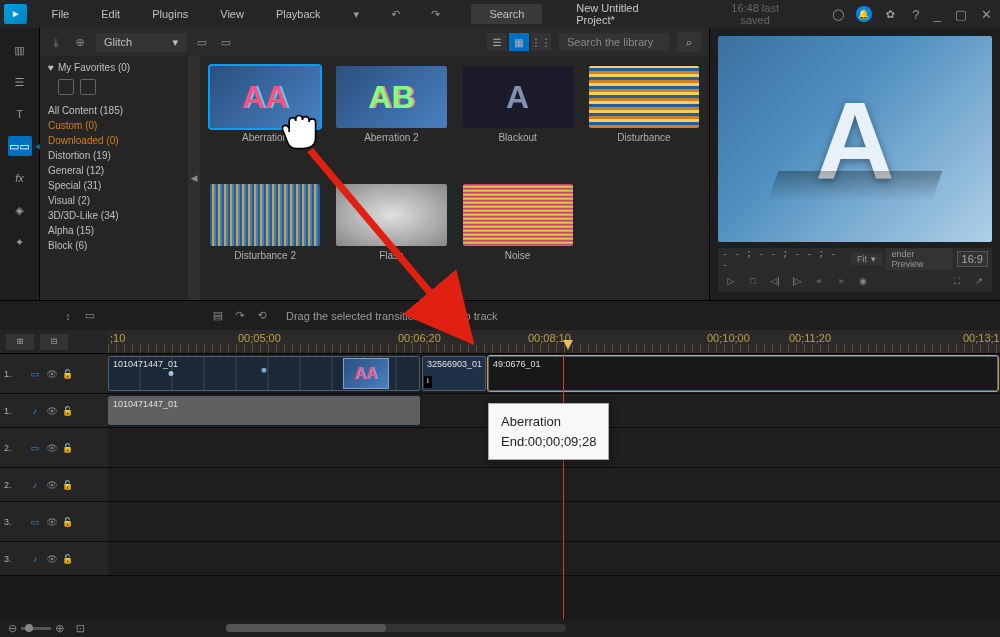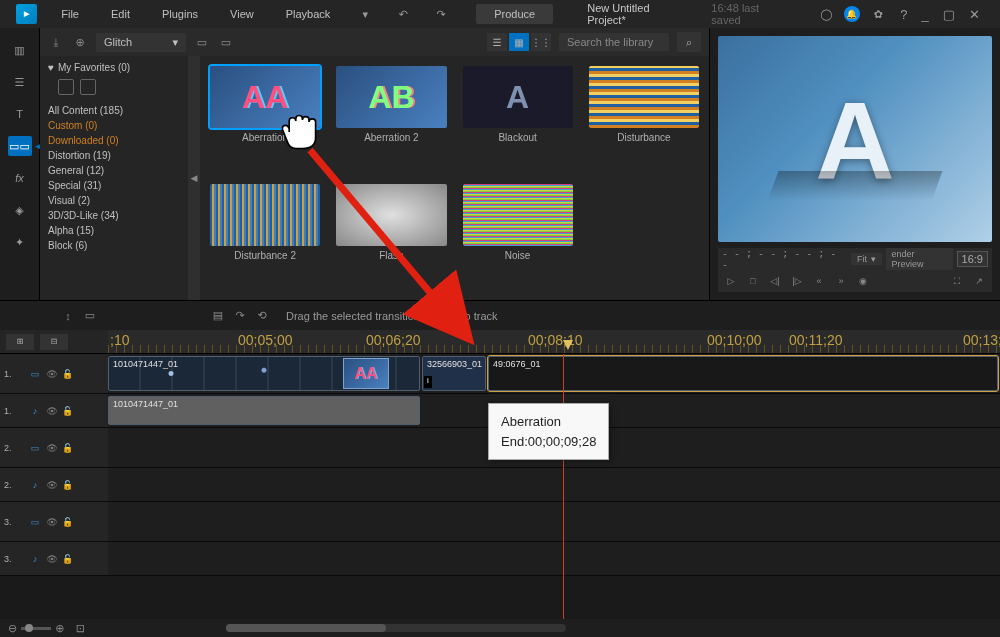--- a/index.html
+++ b/index.html
@@ -1,23 +1,23 @@
 <!DOCTYPE html>
 <html><head>
 <meta charset="utf-8">
 <style>
 * { margin: 0; padding: 0; box-sizing: border-box; font-family: Arial, sans-serif; }
 body { width: 1000px; height: 637px; background: #1a1a1a; color: #b0b0b0; font-size: 11px; overflow: hidden; position: relative; }
-.menubar { height: 28px; background: #252525; display: flex; align-items: center; padding: 0 16px; gap: 16px; }
+.menubar { height: 28px; background: #252525; display: flex; align-items: center; padding: 0 4px; gap: 16px; }
 .logo { width: 24px; height: 20px; background: linear-gradient(135deg,#00a0e0,#0080c0); border-radius: 2px; display: flex; align-items: center; justify-content: center; font-size: 7px; color: #fff; font-weight: bold; }
 .menu-item { padding: 4px 8px; cursor: pointer; color: #c0c0c0; }
 .menu-icon { width: 18px; height: 18px; display: flex; align-items: center; justify-content: center; cursor: pointer; color: #999; margin: 0 3px; }
 .produce-btn { background: #3a3a3a; padding: 4px 18px; border-radius: 2px; color: #c0c0c0; cursor: pointer; margin: 0 8px; }
 .project-title { color: #c8c8c8; margin-left: 10px; }
-.project-time { color: #666; margin-left: 16px; }
+.project-time { color: #666; margin-left: 22px; text-align: center; }
 .spacer { flex: 1; }
 .right-icons { display: flex; gap: 6px; align-items: center; }
 .notif-icon { width: 16px; height: 16px; background: #0088ee; border-radius: 50%; display: flex; align-items: center; justify-content: center; color: #fff; font-size: 9px; }
 .window-ctrl { color: #999; cursor: pointer; padding: 2px 4px; font-size: 13px; }
 
 .main-area { display: flex; height: 272px; }
 .left-tools { width: 40px; background: #1e1e1e; display: flex; flex-direction: column; align-items: center; padding-top: 12px; gap: 12px; border-right: 1px solid #000; }
 .tool-btn { width: 24px; height: 20px; cursor: pointer; display: flex; align-items: center; justify-content: center; color: #999; }
 .tool-btn.active { background: #0070c0; color: #fff; padding: 3px; border-radius: 2px; position: relative; }
 .tool-btn.active::after { content:"◄"; position: absolute; right: -10px; color: #0070c0; font-size: 8px; }
@@ -70,21 +70,21 @@
 .aspect-badge { background: #333; padding: 1px 4px; font-size: 11px; color: #aaa; border: 1px solid #555; }
 
 .hint-bar { height: 30px; background: #1e1e1e; display: flex; align-items: center; padding: 0 20px 0 60px; gap: 16px; border-top: 1px solid #000; }
 .hint-icons { display: flex; gap: 6px; }
 .hint-text { color: #999; font-size: 11px; }
 
 .timeline-area { background: #1a1a1a; }
 .ruler-row { height: 24px; display: flex; border-bottom: 1px solid #000; }
 .ruler-left { width: 108px; background: #252525; display: flex; align-items: center; gap: 6px; padding: 0 6px; }
 .ruler-btn { width: 28px; height: 16px; background: #333; display: flex; align-items: center; justify-content: center; cursor: pointer; font-size: 8px; }
-.ruler { flex: 1; background: #2a2a2a; position: relative; font-size: 14px; color: #c0a040; }
+.ruler { flex: 1; background: #2a2a2a; position: relative; font-size: 11px; color: #c0a040; }
 .ruler-label { position: absolute; top: 2px; }
 .ruler-marks { position: absolute; bottom: 0; height: 8px; width: 100%; background: repeating-linear-gradient(90deg,#665020 0 1px,transparent 1px 8px); }
 
 .track { height: 34px; display: flex; border-bottom: 1px solid #0a0a0a; }
 .track.video { height: 40px; }
 .track-head { width: 108px; background: #252525; display: flex; align-items: center; gap: 4px; padding: 0 4px; font-size: 9px; }
 .track-num { width: 20px; }
 .track-icon { width: 14px; height: 12px; display: flex; align-items: center; justify-content: center; color: #4090d0; }
 .track-icon.audio { color: #4090d0; }
 .track-ctrl { width: 12px; height: 12px; color: #888; cursor: pointer; font-size: 9px; display: flex; align-items: center; justify-content: center; }
@@ -118,21 +118,21 @@
 <div class="menubar">
   <div class="logo">▶</div>
   <div class="menu-item">File</div>
   <div class="menu-item">Edit</div>
   <div class="menu-item">Plugins</div>
   <div class="menu-item">View</div>
   <div class="menu-item">Playback</div>
   <div class="menu-icon">▾</div>
   <div class="menu-icon">↶</div>
   <div class="menu-icon">↷</div>
-  <div class="produce-btn">Produce</div>
+  <div class="produce-btn">Search</div>
   <span class="project-title">New Untitled Project*</span>
   <span class="project-time">16:48 last saved</span>
   <div class="spacer"></div>
   <div class="right-icons">
     <div class="menu-icon">◯</div>
     <div class="notif-icon">🔔</div>
     <div class="menu-icon">✿</div>
     <div class="window-ctrl">?</div>
     <div class="window-ctrl">_</div>
     <div class="window-ctrl">▢</div>
@@ -276,21 +276,21 @@
 <div class="timeline-area">
   <div class="ruler-row">
     <div class="ruler-left">
       <div class="ruler-btn">⊞</div>
       <div class="ruler-btn">⊟</div>
     </div>
     <div class="ruler">
       <div class="ruler-marks"></div>
       <span class="ruler-label" style="left:2px">;10</span>
       <span class="ruler-label" style="left:130px">00;05;00</span>
-      <span class="ruler-label" style="left:258px">00;06;20</span>
+      <span class="ruler-label" style="left:290px">00;06;20</span>
       <span class="ruler-label" style="left:420px">00;08;10</span>
       <span class="ruler-label" style="left:599px">00;10;00</span>
       <span class="ruler-label" style="left:681px">00;11;20</span>
       <span class="ruler-label" style="left:855px">00;13;10</span>
       <div style="position:absolute;left:455px;top:10px;width:10px;height:10px;background:#e0c060;clip-path:polygon(0 0,100% 0,50% 100%)"></div>
     </div>
   </div>
 
   <div class="track video">
     <div class="track-head">

